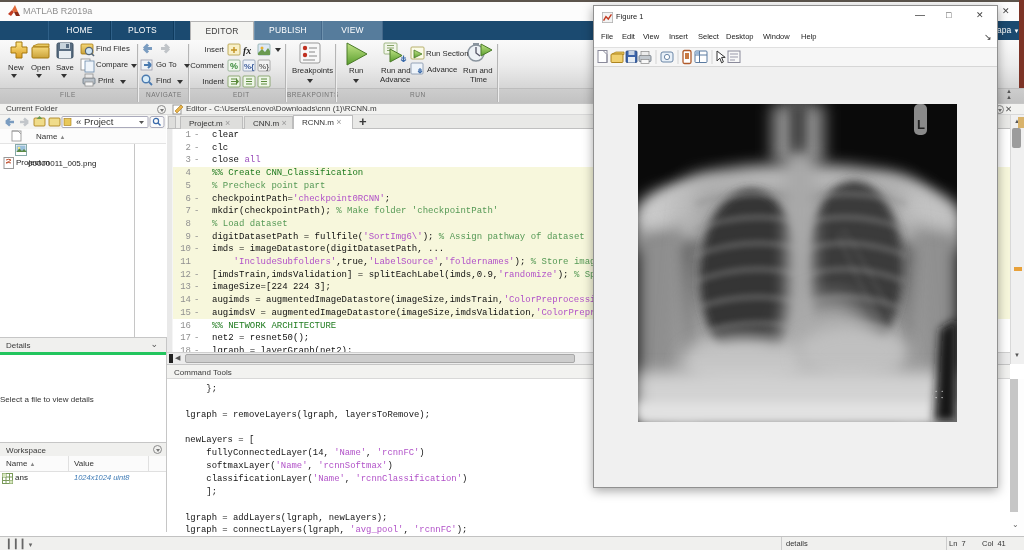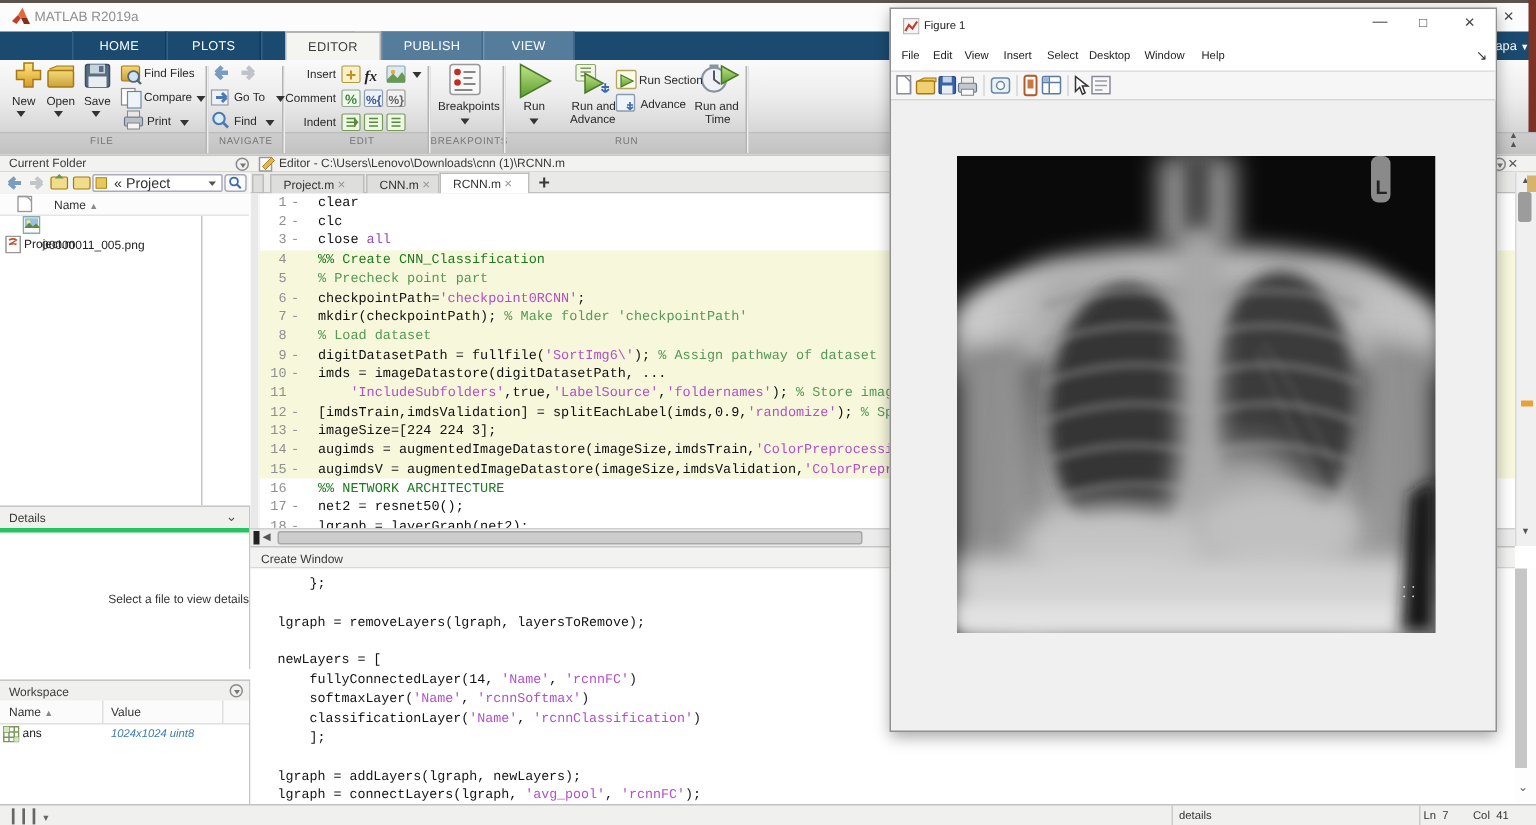--- a/index.html
+++ b/index.html
@@ -30,21 +30,21 @@
 .circbtn:after{content:"";position:absolute;left:1.5px;top:2.5px;width:0;height:0;border-left:2.5px solid transparent;border-right:2.5px solid transparent;border-top:3px solid #777;}
 
 #cfpanel{left:0;top:115px;width:135px;height:222px;background:#fff;border-right:1px solid #c6c6c6;box-sizing:border-box;}
 #cftoolbar{left:0;top:0;width:166px;height:14px;background:#f4f4f2;border-bottom:1px solid #ddd;}
 #cfheader{left:0;top:14px;width:166px;height:14px;background:#fcfcfc;border-bottom:1px solid #e4e4e4;}
 .fname{position:absolute;font-size:8px;color:#222;}
 
 #details{left:0;top:337px;width:167px;height:109px;border-right:1px solid #c6c6c6;background:#fff;box-sizing:border-box;}
 #detailshdr{left:0;top:0px;width:166px;height:14px;background:#f0f0ee;border-bottom:3px solid #22c55e;border-top:1px solid #c6c6c6;}
 
-#workspace{left:0;top:453px;width:167px;height:90px;border-right:1px solid #c6c6c6;background:#fff;box-sizing:border-box;}
+#workspace{left:0;top:442px;width:167px;height:90px;border-right:1px solid #c6c6c6;background:#fff;box-sizing:border-box;}
 #wshdr{left:0;top:0;width:166px;height:14px;background:#f0f0ee;border-bottom:1px solid #d8d8d8;border-top:1px solid #c6c6c6;}
 #wscols{left:0;top:14px;width:166px;height:15px;background:#fbfbfb;border-bottom:1px solid #e0e0e0;}
 
 #edtabs{left:167px;top:115px;width:843px;height:14px;background:#e9e9e7;border-bottom:1px solid #c0c0c0;box-sizing:border-box;}
 .edtab{position:absolute;top:116px;height:13px;line-height:13px;font-size:8px;color:#333;background:#dededc;border:1px solid #bdbdbd;border-bottom:none;box-sizing:border-box;text-align:left;padding-left:8px;}
 #code{left:167px;top:129px;width:843px;height:223px;background:#fff;overflow:hidden;
   font-family:"Liberation Mono",monospace;font-size:9px;letter-spacing:0px;white-space:pre;}
 #gutter{position:absolute;left:0px;top:0;width:5px;height:223px;background:#e9e9e9;border-right:1px solid #f5f5f5;}
 #secthl{position:absolute;left:6px;top:37.5px;width:837px;height:152px;background:#f7f7dc;}
 .cl{position:absolute;left:0px;height:12.7px;line-height:12.7px;width:100%;}
@@ -244,21 +244,21 @@
     <div class="fname" style="left:36px;top:17px;color:#333;">Name <span style="font-size:6px;color:#888;">▲</span></div>
     <div class="fname" style="left:28px;top:44px;">00000011_005.png</div>
     <div class="fname" style="left:16px;top:43px;">Project.m</div>
   </div>
 
   <div class="abs" id="details">
     <div class="abs" id="detailshdr">
         <span style="position:absolute;left:6px;top:3px;font-size:8px;color:#3a3a3a;">Details</span>
       <span style="position:absolute;right:8px;top:1px;font-size:9px;color:#555;">⌄</span>
       </div>
-    <div style="position:absolute;left:0;top:58px;width:100%;text-align:right;font-size:8px;color:#333;">Select a file to view details</div>
+    <div style="position:absolute;left:0;top:58px;width:100%;text-align:left;font-size:8px;color:#333;">Select a file to view details</div>
   </div>
 
   <div class="abs" id="workspace">
     <div class="abs" id="wshdr">
         <span style="position:absolute;left:6px;top:3px;font-size:8px;color:#3a3a3a;">Workspace</span>
       </div>
     <div class="circbtn" style="left:153px;top:3px;"></div>
     <div class="abs" id="wscols">
       <span style="position:absolute;left:6px;top:3px;font-size:8px;color:#333;">Name <span style="font-size:6px;color:#888;">▲</span></span>
       <span style="position:absolute;left:74px;top:3px;font-size:8px;color:#333;">Value</span>
@@ -287,21 +287,21 @@
 
   <div class="abs" id="code"><div id="gutter"></div><div id="secthl"></div><div class="cl" style="top:0px;"><span class="lnum" style="left:0;">1</span><span class="ldash">-</span><span class="ltext"><span class="">clear</span></span></div><div class="cl" style="top:12.7px;"><span class="lnum" style="left:0;">2</span><span class="ldash">-</span><span class="ltext"><span class="">clc</span></span></div><div class="cl" style="top:25.4px;"><span class="lnum" style="left:0;">3</span><span class="ldash">-</span><span class="ltext"><span class="">close </span><span class="kw">all</span></span></div><div class="cl" style="top:38.099999999999994px;"><span class="lnum" style="left:0;">4</span><span class="ldash"></span><span class="ltext"><span class="sec">%% Create CNN_Classification</span></span></div><div class="cl" style="top:50.8px;"><span class="lnum" style="left:0;">5</span><span class="ldash"></span><span class="ltext"><span class="cm">% Precheck point part</span></span></div><div class="cl" style="top:63.5px;"><span class="lnum" style="left:0;">6</span><span class="ldash">-</span><span class="ltext"><span class="">checkpointPath=</span><span class="st">'checkpoint0RCNN'</span><span class="">;</span></span></div><div class="cl" style="top:76.19999999999999px;"><span class="lnum" style="left:0;">7</span><span class="ldash">-</span><span class="ltext"><span class="">mkdir(checkpointPath); </span><span class="cm">% Make folder 'checkpointPath'</span></span></div><div class="cl" style="top:88.89999999999999px;"><span class="lnum" style="left:0;">8</span><span class="ldash"></span><span class="ltext"><span class="cm">% Load dataset</span></span></div><div class="cl" style="top:101.6px;"><span class="lnum" style="left:0;">9</span><span class="ldash">-</span><span class="ltext"><span class="">digitDatasetPath = fullfile(</span><span class="st">'SortImg6\'</span><span class="">); </span><span class="cm">% Assign pathway of dataset</span></span></div><div class="cl" style="top:114.3px;"><span class="lnum" style="left:0;">10</span><span class="ldash">-</span><span class="ltext"><span class="">imds = imageDatastore(digitDatasetPath, ...</span></span></div><div class="cl" style="top:127px;"><span class="lnum" style="left:0;">11</span><span class="ldash"></span><span class="ltext"><span class="">    </span><span class="st">'IncludeSubfolders'</span><span class="">,true,</span><span class="st">'LabelSource'</span><span class="">,</span><span class="st">'foldernames'</span><span class="">); </span><span class="cm">% Store image in datastore</span></span></div><div class="cl" style="top:139.7px;"><span class="lnum" style="left:0;">12</span><span class="ldash">-</span><span class="ltext"><span class="">[imdsTrain,imdsValidation] = splitEachLabel(imds,0.9,</span><span class="st">'randomize'</span><span class="">); </span><span class="cm">% Split dataset</span></span></div><div class="cl" style="top:152.39999999999998px;"><span class="lnum" style="left:0;">13</span><span class="ldash">-</span><span class="ltext"><span class="">imageSize=[224 224 3];</span></span></div><div class="cl" style="top:165.1px;"><span class="lnum" style="left:0;">14</span><span class="ldash">-</span><span class="ltext"><span class="">augimds = augmentedImageDatastore(imageSize,imdsTrain,</span><span class="st">'ColorPreprocessing'</span></span></div><div class="cl" style="top:177.79999999999998px;"><span class="lnum" style="left:0;">15</span><span class="ldash">-</span><span class="ltext"><span class="">augimdsV = augmentedImageDatastore(imageSize,imdsValidation,</span><span class="st">'ColorPrepro</span></span></div><div class="cl" style="top:190.5px;"><span class="lnum" style="left:0;">16</span><span class="ldash"></span><span class="ltext"><span class="sec">%% NETWORK ARCHITECTURE</span></span></div><div class="cl" style="top:203.2px;"><span class="lnum" style="left:0;">17</span><span class="ldash">-</span><span class="ltext"><span class="">net2 = resnet50();</span></span></div><div class="cl" style="top:215.89999999999998px;"><span class="lnum" style="left:0;">18</span><span class="ldash">-</span><span class="ltext"><span class="">lgraph = layerGraph(net2);</span></span></div></div>
 
   <div class="abs" id="hscroll">
     <div style="position:absolute;left:2px;top:1px;width:4px;height:9px;background:#222;"></div>
     <div style="position:absolute;left:8px;top:1px;font-size:7px;color:#555;">◀</div>
     <div style="position:absolute;left:18px;top:1px;width:390px;height:9px;background:#cdcdcd;border:1px solid #a8a8a8;box-sizing:border-box;border-radius:2px;"></div>
   </div>
 
   <div class="abs" id="cmdhdr">
-      <span style="position:absolute;left:7px;top:3px;font-size:8px;color:#3a3a3a;">Create Window</span>
+      <span style="position:absolute;left:7px;top:3px;font-size:8px;color:#3a3a3a;">Command Tools</span>
     </div>
   <div class="abs" id="cmdwin"><div class="cmdl" style="top:4px;"><span class="">    };</span></div><div class="cmdl" style="top:29.7px;"><span class="">lgraph = removeLayers(lgraph, layersToRemove);</span></div><div class="cmdl" style="top:55.4px;"><span class="">newLayers = [</span></div><div class="cmdl" style="top:68.25px;"><span class="">    fullyConnectedLayer(14, </span><span class="st">'Name'</span><span class="">, </span><span class="st">'rcnnFC'</span><span class="">)</span></div><div class="cmdl" style="top:81.1px;"><span class="">    softmaxLayer(</span><span class="st">'Name'</span><span class="">, </span><span class="st">'rcnnSoftmax'</span><span class="">)</span></div><div class="cmdl" style="top:93.95px;"><span class="">    classificationLayer(</span><span class="st">'Name'</span><span class="">, </span><span class="st">'rcnnClassification'</span><span class="">)</span></div><div class="cmdl" style="top:106.8px;"><span class="">    ];</span></div><div class="cmdl" style="top:132.5px;"><span class="">lgraph = addLayers(lgraph, newLayers);</span></div><div class="cmdl" style="top:145.35px;"><span class="">lgraph = connectLayers(lgraph, </span><span class="st">'avg_pool'</span><span class="">, </span><span class="st">'rcnnFC'</span><span class="">);</span></div></div>
 
   <div class="abs" id="statusbar">
     <span style="position:absolute;left:8px;top:2px;color:#666;font-size:9px;">▎▎▎<span style="font-size:7px;">▾</span></span>
     <span style="position:absolute;left:786px;top:2px;">details</span>
     <span style="position:absolute;left:949px;top:2px;">Ln&nbsp;&nbsp;7</span>
     <span style="position:absolute;left:982px;top:2px;">Col&nbsp;&nbsp;41</span>
     <span style="position:absolute;left:781px;top:0;width:1px;height:14px;background:#ccc;"></span>
     <span style="position:absolute;left:946px;top:0;width:1px;height:14px;background:#ccc;"></span>

